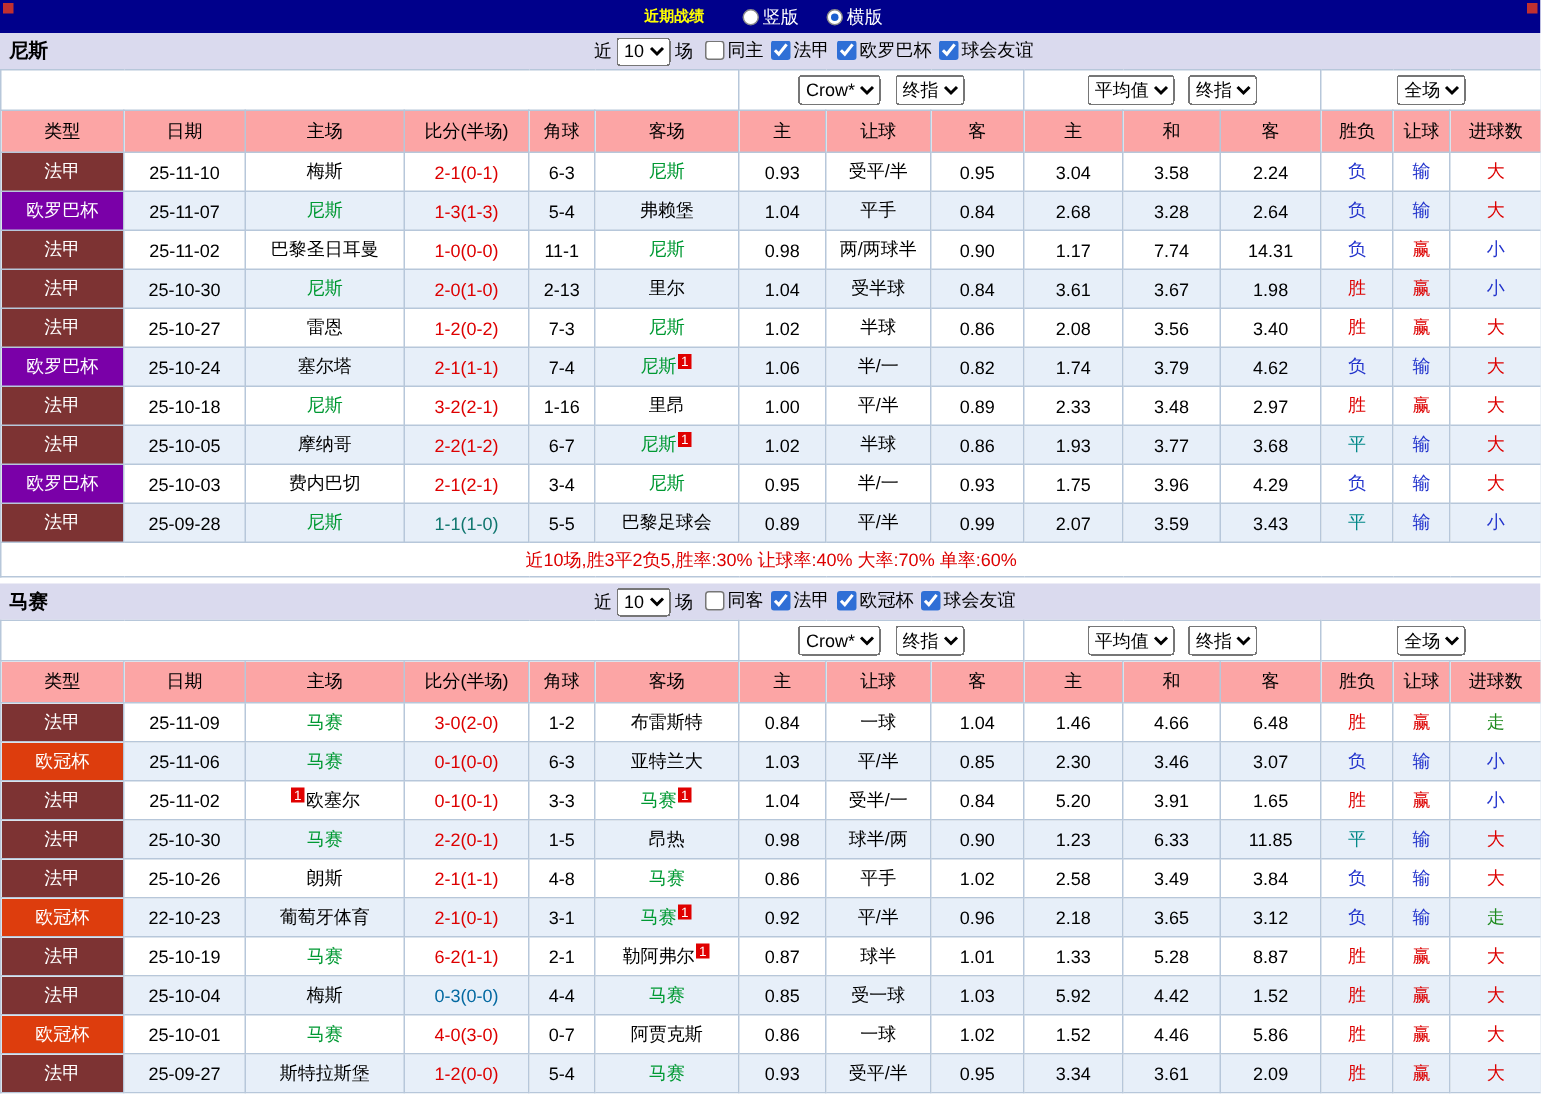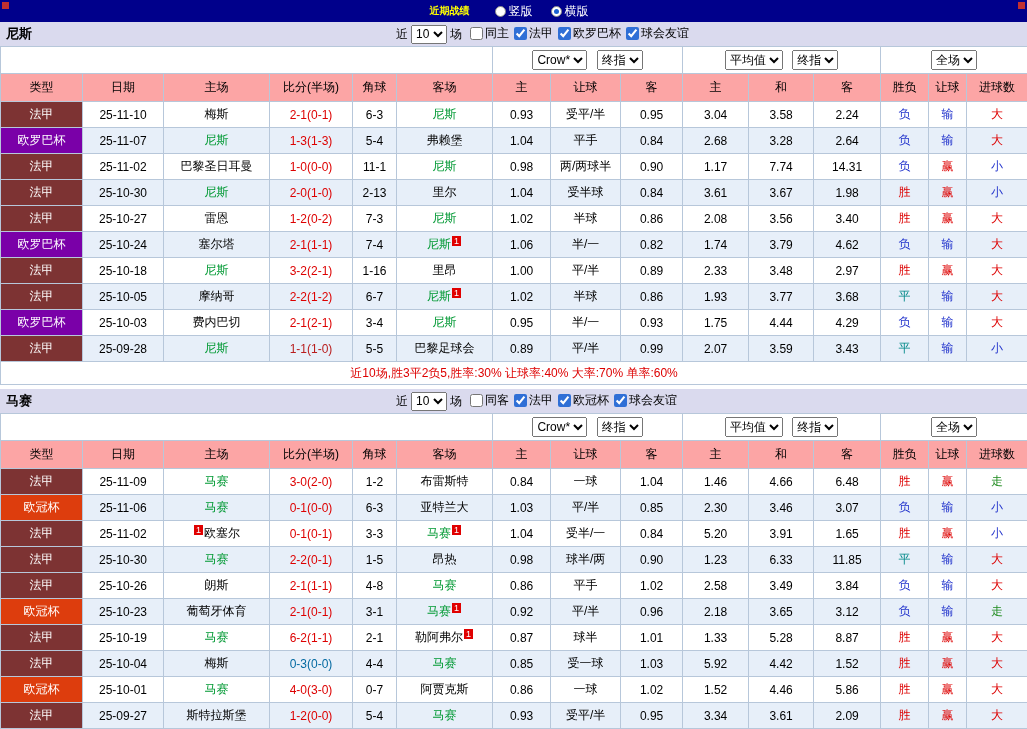--- a/index.html
+++ b/index.html
@@ -262,31 +262,31 @@
           <td style="background: rgb(122, 0, 168); color: rgb(255, 255, 255);">欧罗巴杯</td>
           <td>25-10-03</td>
           <td><span>费内巴切</span></td>
           <td style="color: rgb(221, 0, 0);">2-1(2-1)</td>
           <td>3-4</td>
           <td><span style="color: rgb(0, 153, 51);">尼斯</span></td>
           <td>0.95</td>
           <td>半/一</td>
           <td>0.93</td>
           <td>1.75</td>
-          <td>4.44</td>
+          <td>3.96</td>
           <td>4.29</td>
           <td style="color: rgb(34, 51, 204);">负</td>
           <td style="color: rgb(34, 51, 204);">输</td>
           <td style="color: rgb(221, 0, 0);">大</td>
         </tr>
         <tr>
           <td style="background: rgb(125, 51, 51); color: rgb(255, 255, 255);">法甲</td>
           <td>25-09-28</td>
           <td><span style="color: rgb(0, 153, 51);">尼斯</span></td>
-          <td style="color: #b91c1c;">1-1(1-0)</td>
+          <td style="color: #0f766e;">1-1(1-0)</td>
           <td>5-5</td>
           <td><span>巴黎足球会</span></td>
           <td>0.89</td>
           <td>平/半</td>
           <td>0.99</td>
           <td>2.07</td>
           <td>3.59</td>
           <td>3.43</td>
           <td style="color: rgb(0, 136, 136);">平</td>
           <td style="color: rgb(34, 51, 204);">输</td>
@@ -455,21 +455,21 @@
           <td>1.02</td>
           <td>2.58</td>
           <td>3.49</td>
           <td>3.84</td>
           <td style="color: rgb(34, 51, 204);">负</td>
           <td style="color: rgb(34, 51, 204);">输</td>
           <td style="color: rgb(221, 0, 0);">大</td>
         </tr>
         <tr>
           <td style="background: rgb(221, 61, 13); color: rgb(255, 255, 255);">欧冠杯</td>
-          <td>25-10-23</td>
+          <td>22-10-23</td>
           <td><span>葡萄牙体育</span></td>
           <td style="color: rgb(221, 0, 0);">2-1(0-1)</td>
           <td>3-1</td>
           <td><span style="color: rgb(0, 153, 51);">马赛</span><sup class="redcard">1</sup></td>
           <td>0.92</td>
           <td>平/半</td>
           <td>0.96</td>
           <td>2.18</td>
           <td>3.65</td>
           <td>3.12</td>

